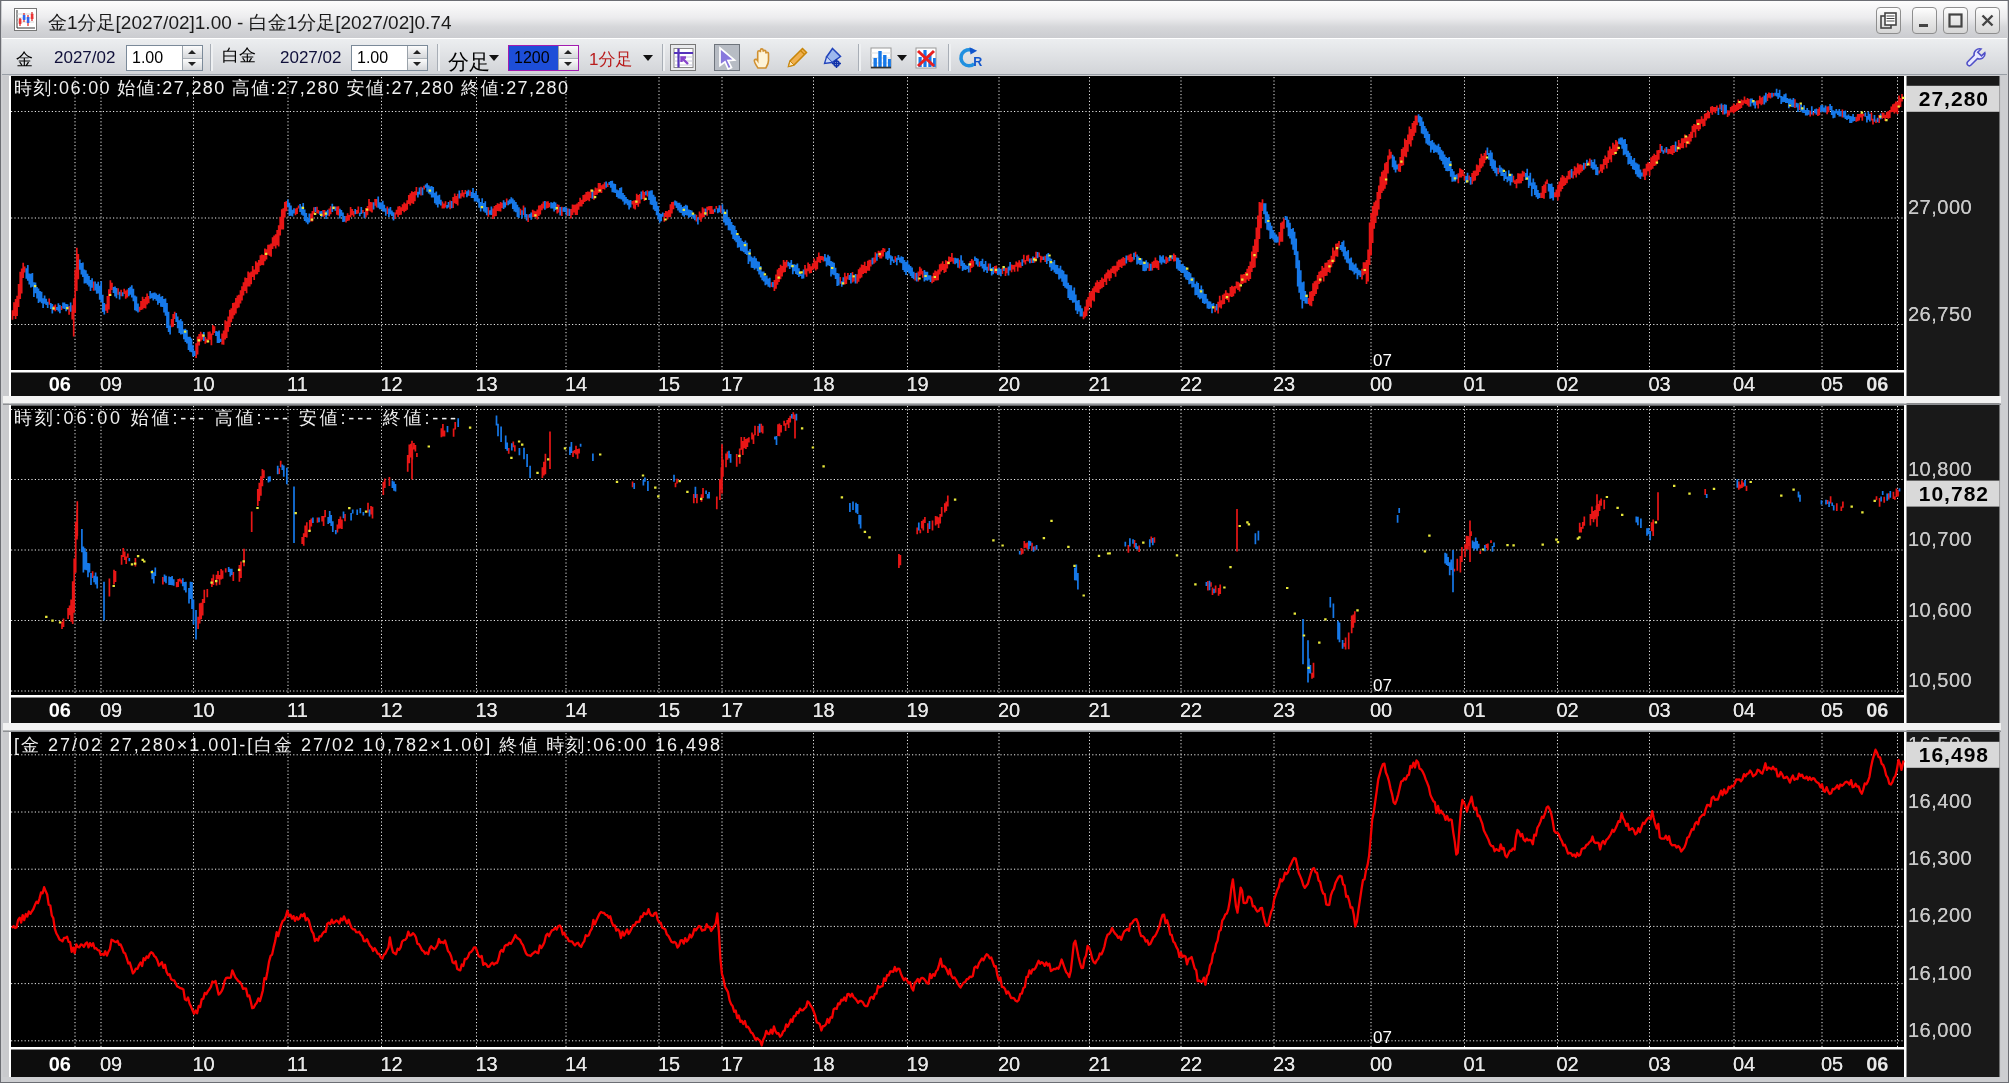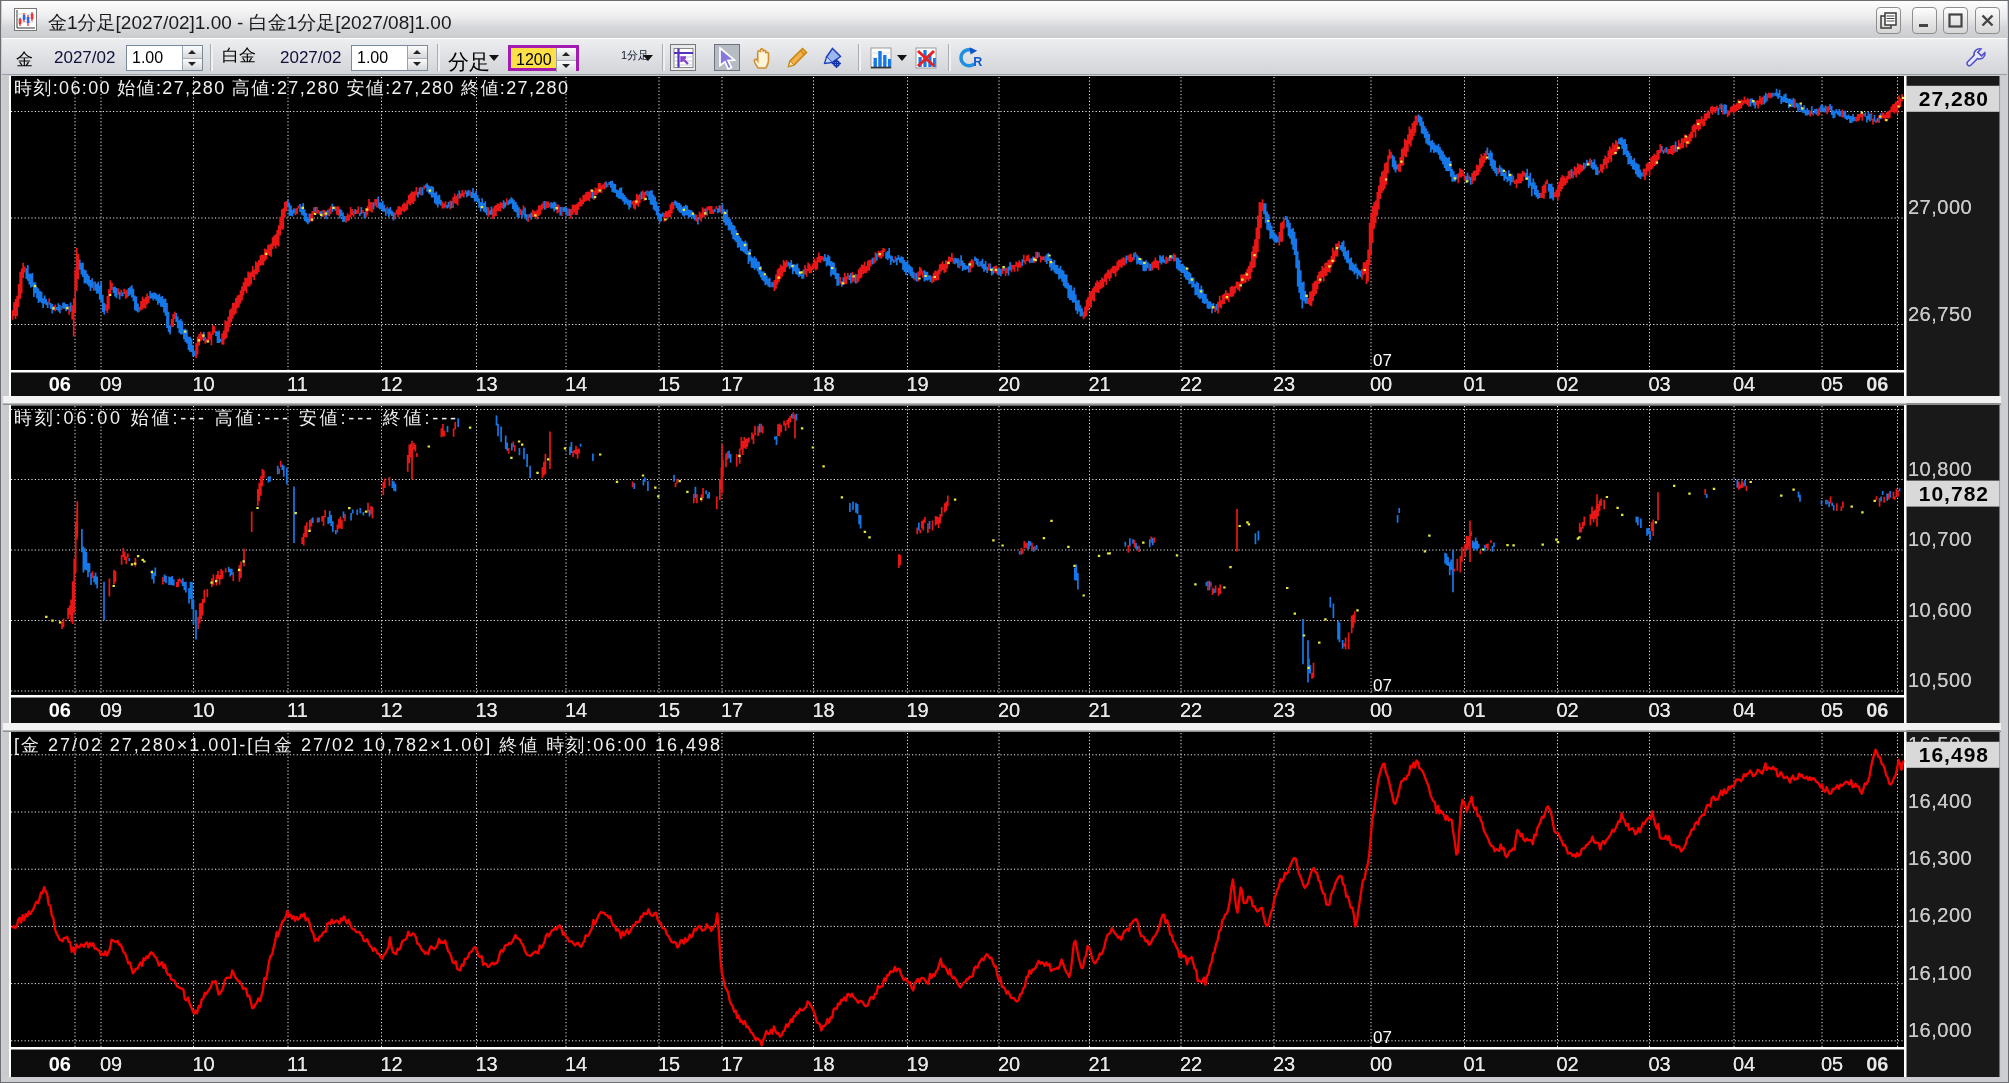--- a/index.html
+++ b/index.html
@@ -143,21 +143,21 @@
     <svg width="21" height="21" viewBox="0 0 21 21">
       <path d="M2 1v18h18" stroke="#333" fill="none"></path>
       <path d="M2 5h17M2 9h17M2 13h17" stroke="#ccc" stroke-width="0.8"></path>
       <path d="M5 9v8M9 4v9M13 6v11M17 3v9" stroke="#d22" stroke-width="1.2"></path>
       <rect x="3.8" y="10" width="2.6" height="5" fill="#e33"></rect>
       <rect x="7.8" y="6" width="2.6" height="5" fill="#36e"></rect>
       <rect x="11.8" y="8" width="2.6" height="6" fill="#36e"></rect>
       <rect x="15.8" y="5" width="2.6" height="5" fill="#e33"></rect>
     </svg>
   </div>
-<span style="position:absolute;left:48px;top:10px;font-size:19px;color:#1a1a1a;font-weight:500">金1分足[2027/02]1.00 - 白金1分足[2027/08]1.00</span>
+<span style="position:absolute;left:48px;top:10px;font-size:19px;color:#1a1a1a;font-weight:500">金1分足[2027/02]1.00 - 白金1分足[2027/02]0.74</span>
 <div style="position:absolute;left:1876px;top:7px;width:25px;height:27px;border:1px solid #8e8e8e;border-radius:4px;background:linear-gradient(#fefefe,#e8e8e8 50%,#d6d6d6);box-sizing:border-box;display:flex;align-items:center;justify-content:center">
     <svg width="17" height="17" viewBox="0 0 17 17">
       <rect x="1" y="4" width="10" height="12" fill="none" stroke="#444" stroke-width="1.6"></rect>
       <rect x="5" y="1" width="11" height="12" fill="#fff" stroke="#444" stroke-width="1.6"></rect>
       <path d="M6.5 4h8M6.5 6.5h8M6.5 9h8" stroke="#444" stroke-width="1"></path>
     </svg>
   </div>
 <div style="position:absolute;left:1911.5px;top:7px;width:25px;height:27px;border:1px solid #8e8e8e;border-radius:4px;background:linear-gradient(#fefefe,#e8e8e8 50%,#d6d6d6);box-sizing:border-box;display:flex;align-items:center;justify-content:center">
     <svg width="17" height="17" viewBox="0 0 17 17">
       <rect x="3" y="12" width="9" height="3" fill="#444"></rect>
@@ -197,32 +197,32 @@
         <div style="position:absolute;left:5px;top:4px;width:0;height:0;border-left:4px solid transparent;border-right:4px solid transparent;border-bottom:4.5px solid #222"></div>
       </div>
       <div style="height:11px;background:linear-gradient(#fcfcfc,#d5d7da);position:relative">
         <div style="position:absolute;left:5px;top:3px;width:0;height:0;border-left:4px solid transparent;border-right:4px solid transparent;border-top:4.5px solid #222"></div>
       </div>
     </div>
   </div>
 <div style="position:absolute;left:437px;top:44px;width:2px;height:27px;background:#eef0f2;border-left:1px solid #a8aeb6"></div>
 <span style="position:absolute;left:448px;top:48px;font-size:21px;color:#000">分足</span>
 <div style="position:absolute;left:489px;top:55px;width:0;height:0;border-left:5px solid transparent;border-right:5px solid transparent;border-top:6px solid #111"></div>
-<div style="position:absolute;left:508px;top:45px;width:71px;height:26px;background:#fde047;border:3px solid #a21caf;box-sizing:border-box">
+<div style="position:absolute;left:508px;top:45px;width:71px;height:26px;background:#1d4ed8;border:1px solid #a21caf;box-sizing:border-box">
     <span style="position:absolute;left:5px;top:3px;font-size:16px;color:#000">1200</span>
     <div style="position:absolute;right:0;top:0;width:19px;height:24px;border-left:1px solid #9aa2aa">
       <div style="height:12px;background:linear-gradient(#fcfcfc,#d5d7da);border-bottom:1px solid #aab0b6;position:relative">
         <div style="position:absolute;left:5px;top:4px;width:0;height:0;border-left:4px solid transparent;border-right:4px solid transparent;border-bottom:4.5px solid #222"></div>
       </div>
       <div style="height:11px;background:linear-gradient(#fcfcfc,#d5d7da);position:relative">
         <div style="position:absolute;left:5px;top:3px;width:0;height:0;border-left:4px solid transparent;border-right:4px solid transparent;border-top:4.5px solid #222"></div>
       </div>
     </div>
   </div>
-<span style="position:absolute;left:621px;top:48px;font-size:11px;color:#0f172a">1分足</span>
+<span style="position:absolute;left:589px;top:48px;font-size:17px;color:#b91c1c">1分足</span>
 <div style="position:absolute;left:643px;top:55px;width:0;height:0;border-left:5px solid transparent;border-right:5px solid transparent;border-top:6px solid #111"></div>
 <div style="position:absolute;left:662px;top:44px;width:2px;height:27px;background:#eef0f2;border-left:1px solid #a8aeb6"></div>
 <div style="position:absolute;left:670px;top:44px;width:26px;height:27px;border:1px solid #777;background:#e8e9eb;box-sizing:border-box;display:flex;align-items:center;justify-content:center">
     <svg width="24" height="24" viewBox="0 0 24 24">
       <rect x="3" y="2.5" width="19" height="19" fill="#fff" stroke="#888"></rect>
       <path d="M3 7h19M3 11h19M3 15h19M3 19h19" stroke="#c8c8d8" stroke-width="1"></path>
       <path d="M7.5 2.5v19M3 7h19" stroke="#5533bb" stroke-width="2.2"></path>
       <path d="M17 18 L10.5 11.5 M10.5 16 V11.5 H15" stroke="#8844cc" stroke-width="2.4" fill="none"></path>
     </svg>
   </div>

